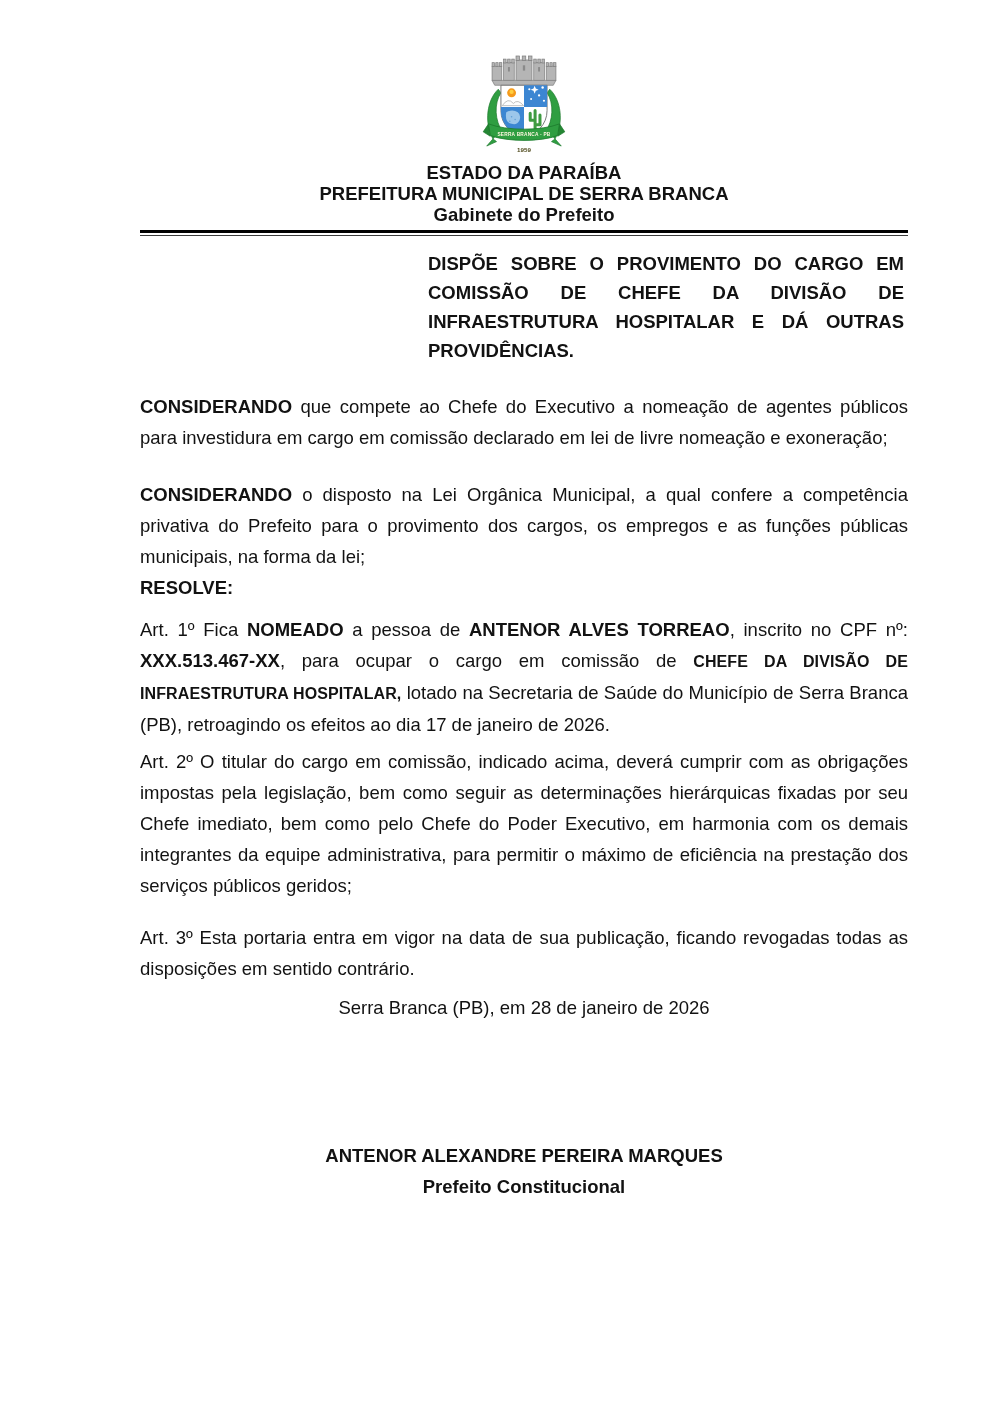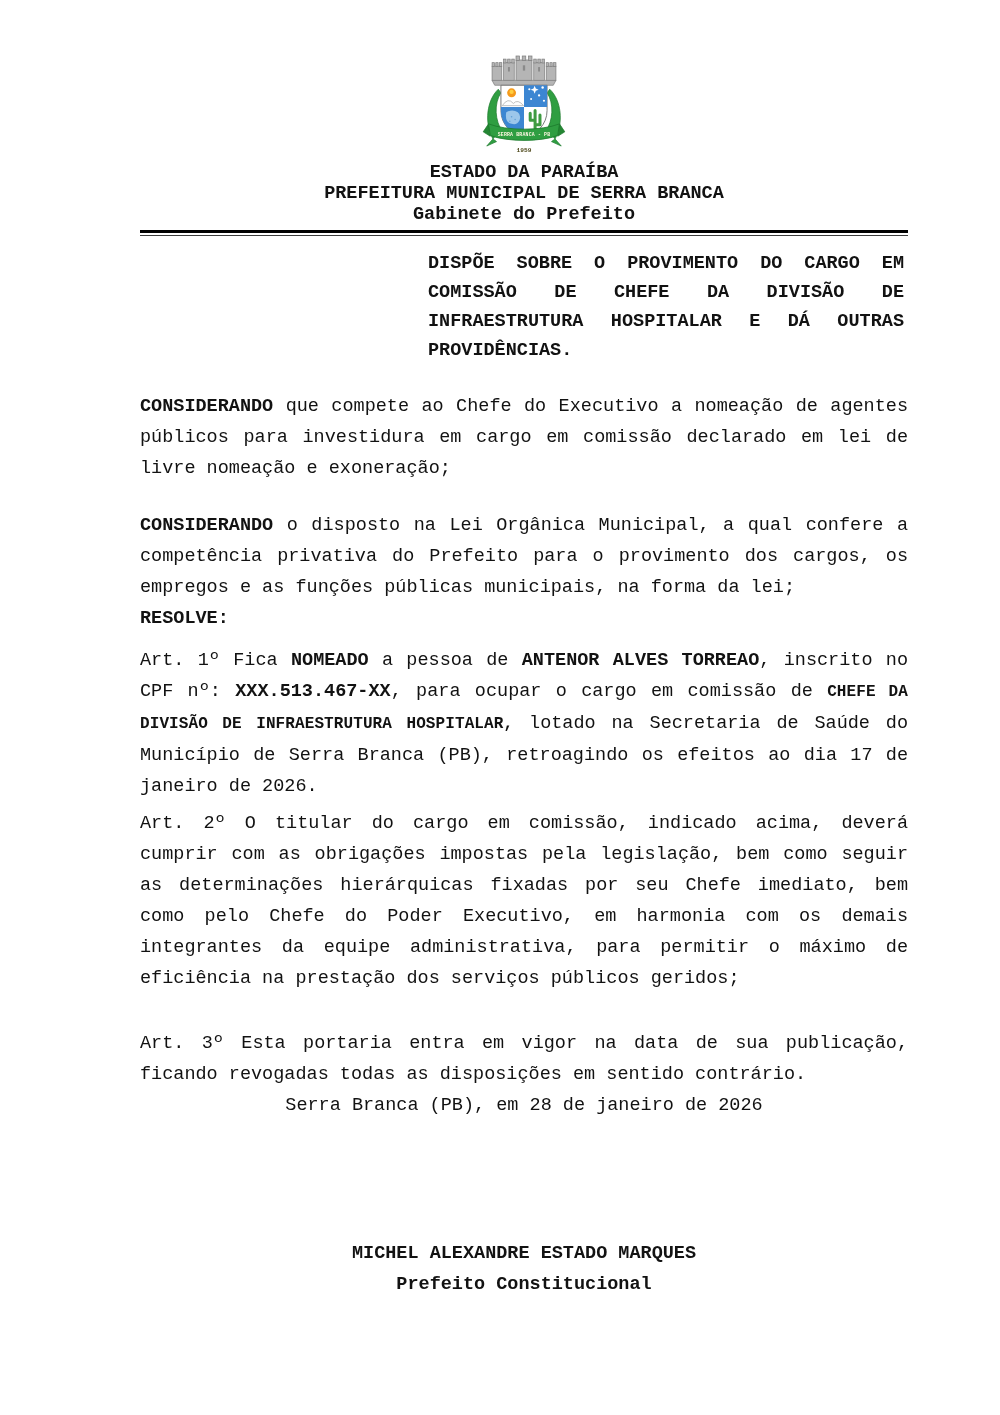--- a/index.html
+++ b/index.html
@@ -2,21 +2,21 @@
 <html lang="pt-BR"><head>
 <meta charset="utf-8">
 <title>Portaria Nº. 028/2026 — Prefeitura Municipal de Serra Branca</title>
 <style>
   html, body { margin:0; padding:0; background:#ffffff; }
   .page {
     position:relative;
     width:1000px; height:1415px;
     background:#ffffff;
     overflow:hidden;
-    font-family:Liberation Mono, monospace;
+    font-family:Liberation Sans, sans-serif;
     color:#121212;
     font-size:18.5px;
   }
   .doc-header {
     width:768px;
     margin-left:140px;
     padding-top:52px;
     text-align:center;
   }
   .crest { line-height:0; }
@@ -37,22 +37,22 @@
   p { margin:0; }
   .portaria  { margin-top:25px; font-weight:700; line-height:31px; }
   .epigraph  { margin:13px 4px 0 288px; font-weight:700; text-align:justify; line-height:29px; }
   .para      { text-align:justify; line-height:31px; }
   .p-opening { margin-top:34px; }
   .p-c1      { margin-top:26px; }
   .p-c2      { margin-top:26px; }
   .resolve   { font-weight:700; line-height:31px; }
   .p-art1    { margin-top:11px; }
   .p-art2    { margin-top:6px; }
-  .p-art3    { margin-top:34px; }
-  .dateline  { text-align:center; line-height:31px; }
+  .p-art3    { margin-top:21px; }
+  .dateline  { margin-top:8px; text-align:center; line-height:31px; }
   .signature { margin-top:117px; text-align:center; font-weight:700; }
   .sig-name, .sig-title { line-height:31px; }
   .seg-small { font-size:16px; letter-spacing:0.1px; }
   b { font-weight:700; }
 </style>
 </head>
 <body>
 
 <div class="page">
 
@@ -152,18 +152,18 @@
 
     <p class="para p-art1"><span>Art. 1º Fica </span><b>NOMEADO</b><span> a pessoa de </span><b>ANTENOR ALVES TORREAO</b><span>, inscrito no CPF nº: </span><b>XXX.513.467-XX</b><span>, para ocupar o cargo em comissão de </span><b class="seg-small">CHEFE DA DIVISÃO DE INFRAESTRUTURA HOSPITALAR,</b><span> lotado na Secretaria de Saúde do Município de Serra Branca (PB), retroagindo os efeitos ao dia 17 de janeiro de 2026.</span></p>
 
     <p class="para p-art2">Art. 2º O titular do cargo em comissão, indicado acima, deverá cumprir com as obrigações impostas pela legislação, bem como seguir as determinações hierárquicas fixadas por seu Chefe imediato, bem como pelo Chefe do Poder Executivo, em harmonia com os demais integrantes da equipe administrativa, para permitir o máximo de eficiência na prestação dos serviços públicos geridos;</p>
 
     <p class="para p-art3">Art. 3º Esta portaria entra em vigor na data de sua publicação, ficando revogadas todas as disposições em sentido contrário.</p>
 
     <p class="dateline">Serra Branca (PB), em 28 de janeiro de 2026</p>
 
     <div class="signature">
-      <p class="sig-name">MICHEL ALEXANDRE ESTADO MARQUES</p>
+      <p class="sig-name">ANTENOR ALEXANDRE PEREIRA MARQUES</p>
       <p class="sig-title">Prefeito Constitucional</p>
     </div>
 
   </main>
 </div>
 
 </body></html>

